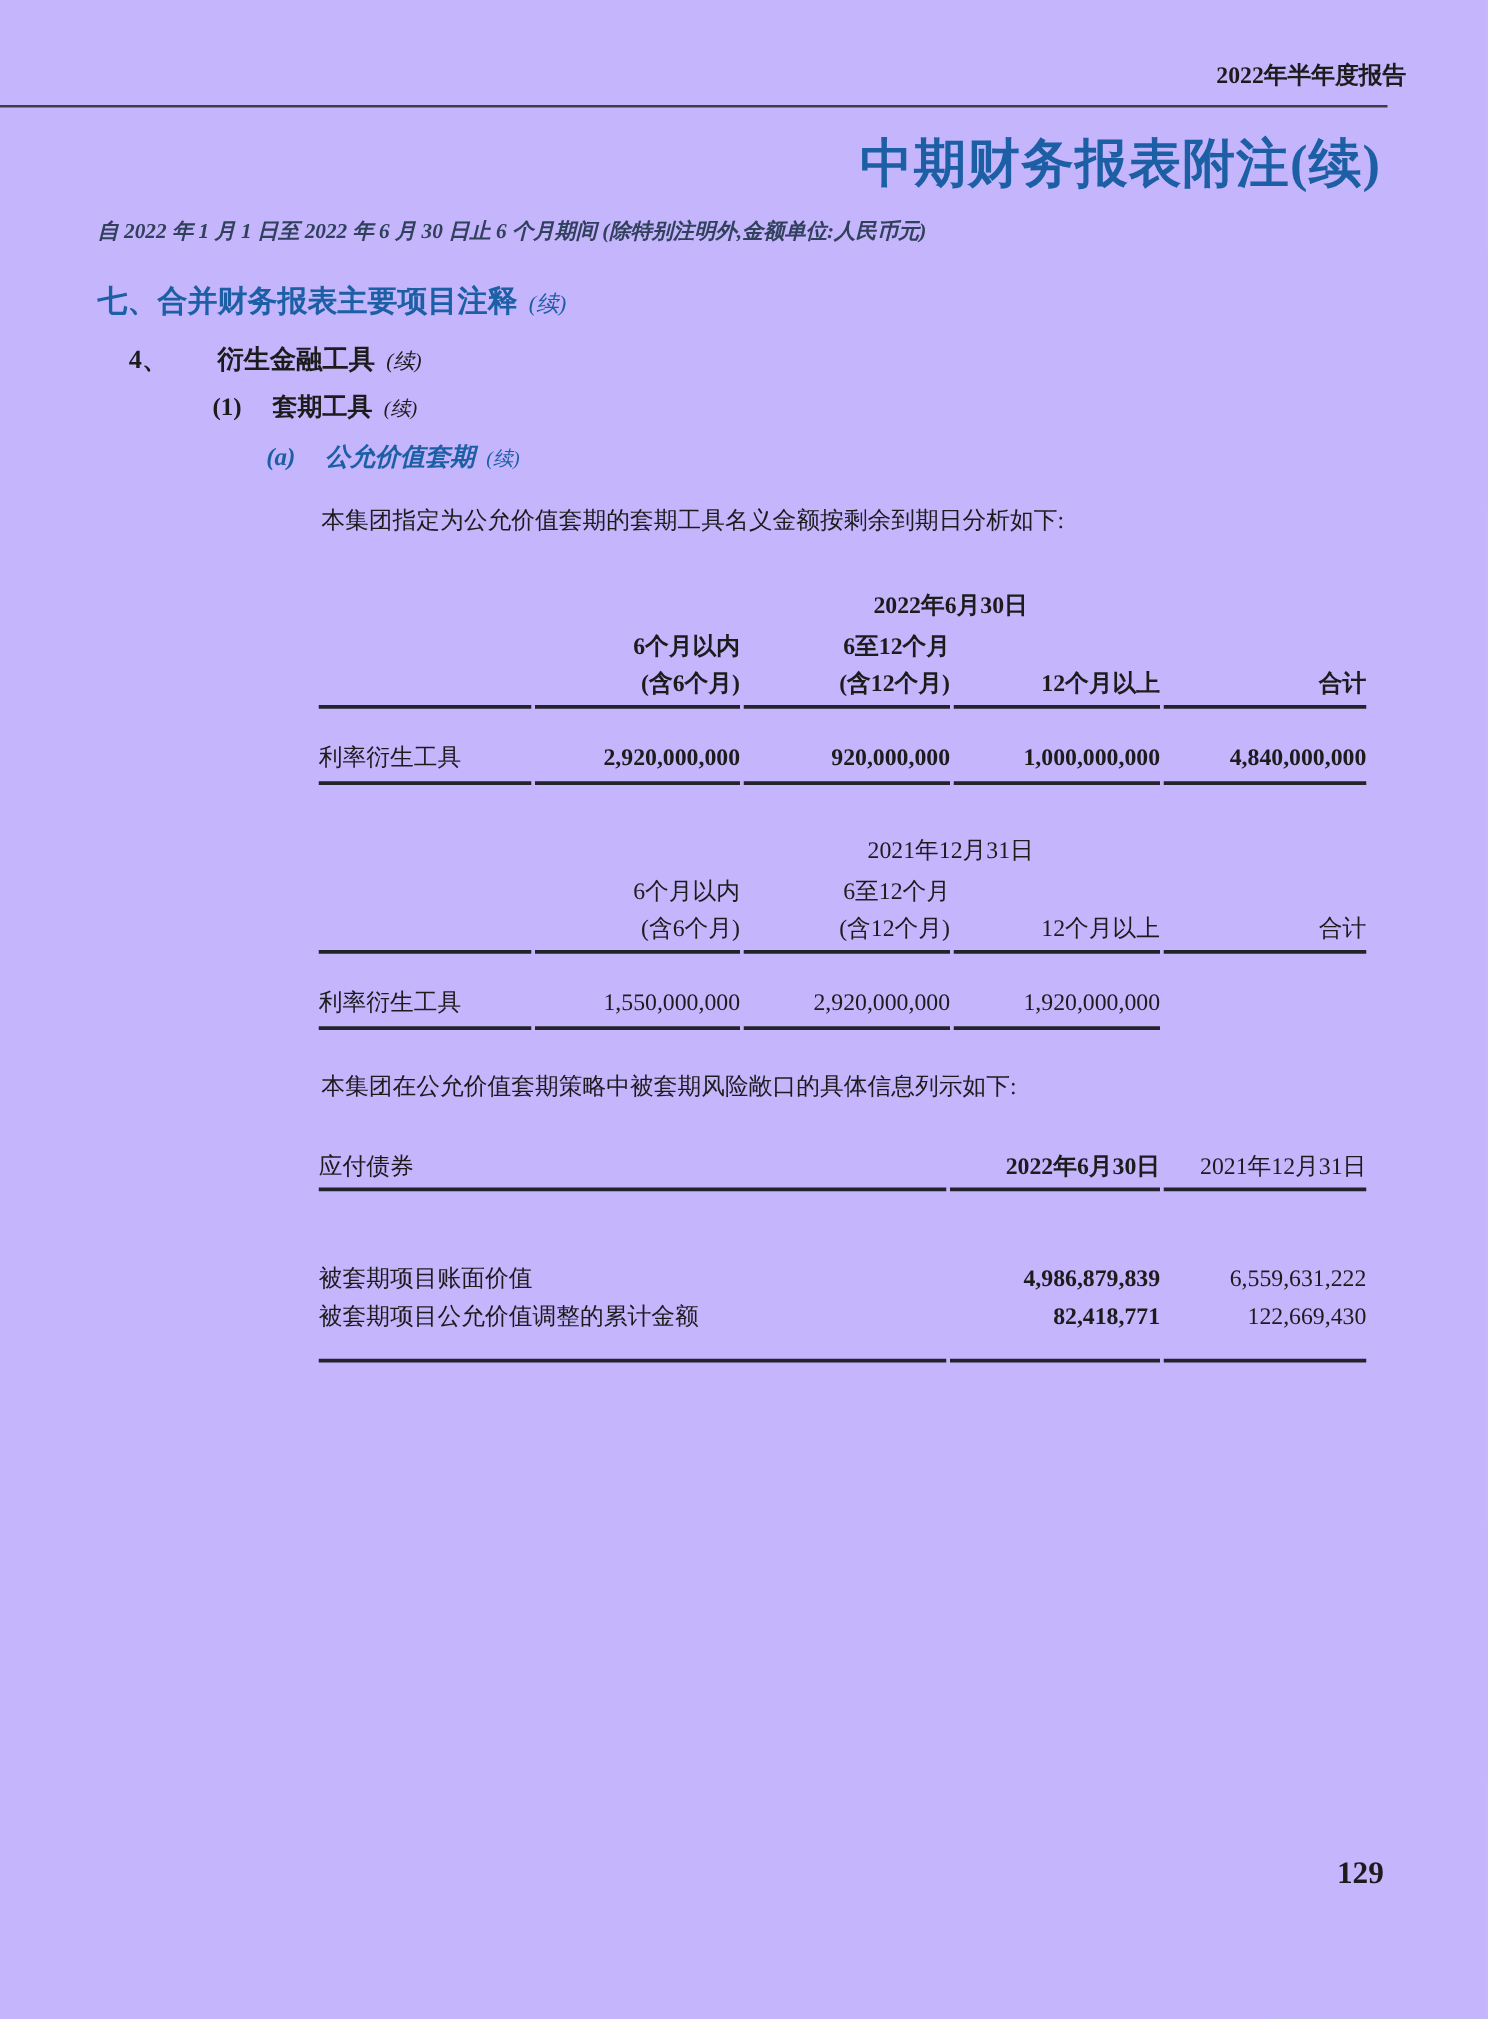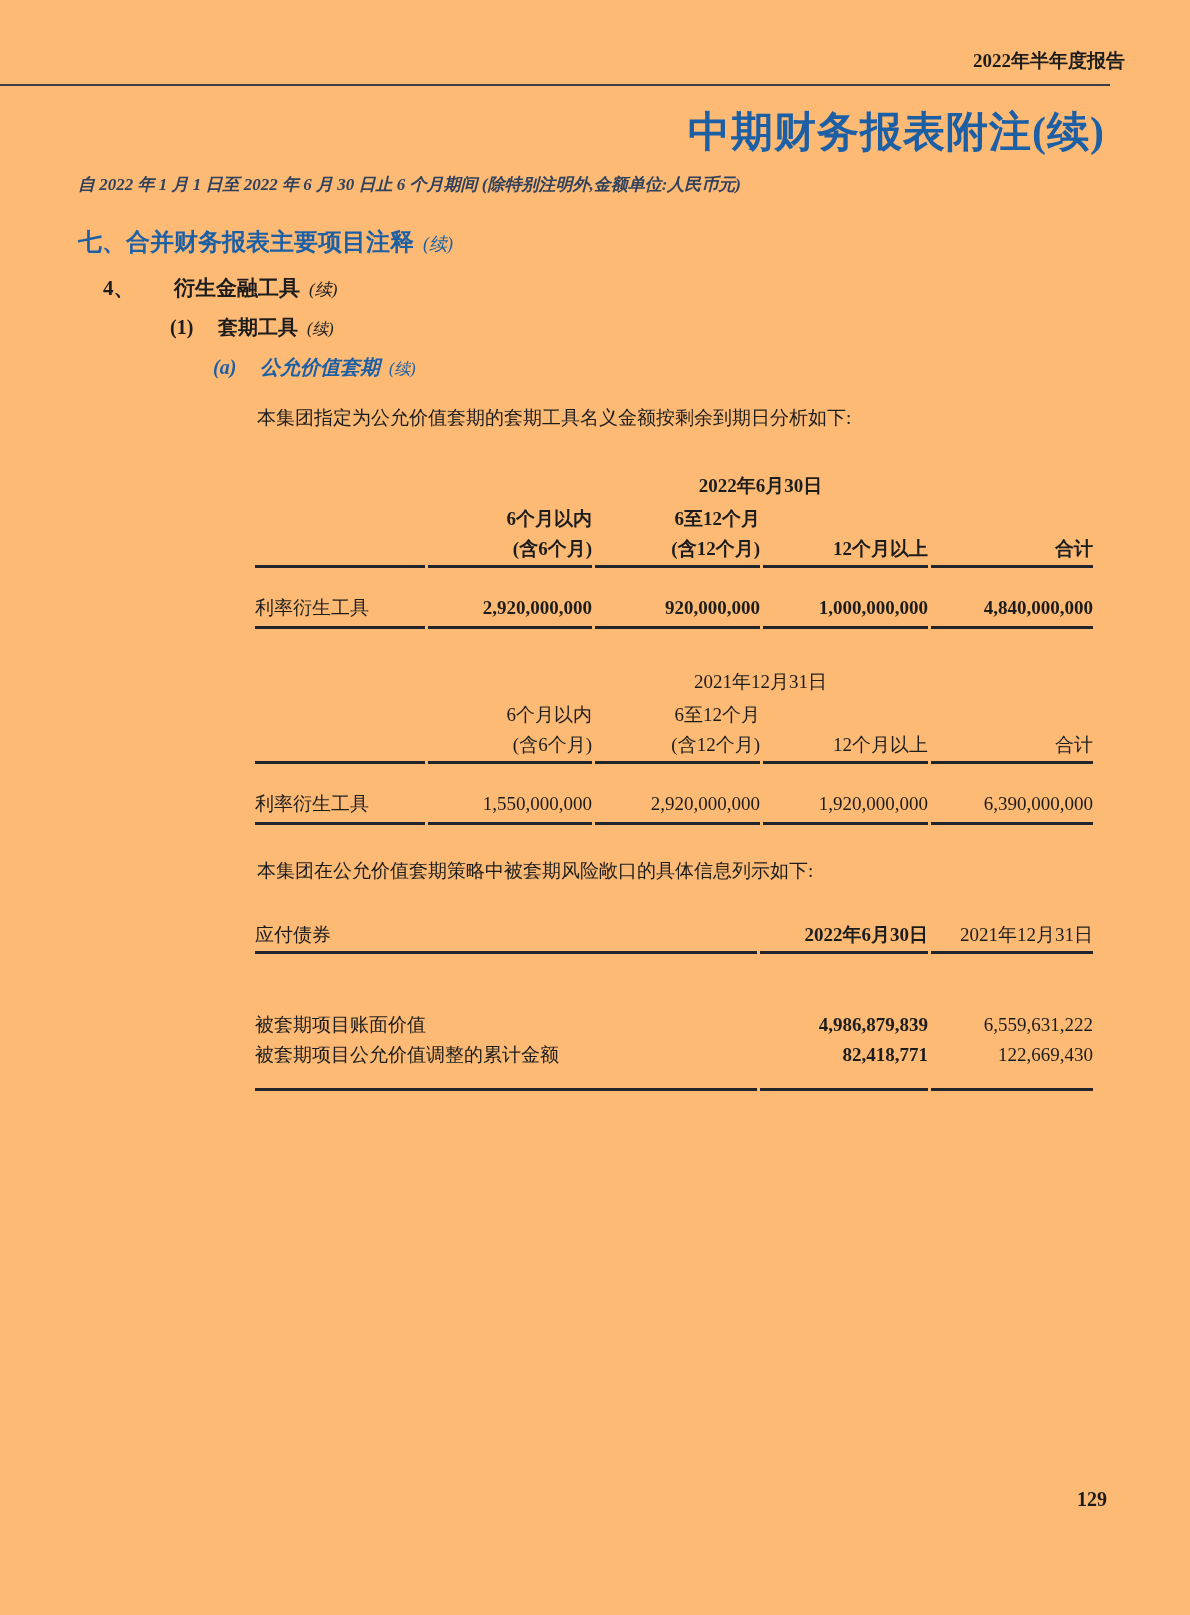--- a/index.html
+++ b/index.html
@@ -1,18 +1,18 @@
 <!DOCTYPE html>
 <html><head>
 <meta charset="utf-8">
 <style>
   html,body{margin:0;padding:0;background:#b9c9d9;}
   .page{
     width:1190px;height:1615px;box-sizing:border-box;position:relative;
-    margin:0 auto;background:#fdba74;color:#1c1c1c;
+    margin:0 auto;background:#c4b5fd;color:#1c1c1c;
     padding:50px 85px 0 78px;
     font-family:"Liberation Serif","DejaVu Serif",serif;
     font-size:19px;line-height:22px;
     overflow:hidden;
   }
   
   .running-header{text-align:right;font-weight:700;font-size:19px;margin-right:-20px;}
   .top-rule{border:0;border-top:2px solid #3d3f47;margin:12px 0 0 -78px;width:1110px;}
   .doc-title{margin:22px 0 0 0;text-align:right;font-size:42px;line-height:48px;
              font-weight:700;color:#1d5fa5;letter-spacing:1px;}
@@ -50,21 +50,21 @@
   .data-row .cell{padding-top:29px;padding-bottom:7px;}
   .t-bold .date-cell,.t-bold .hdr-cell,.t-bold .val-cell{font-weight:700;}
   
   .etable{margin:42px 0 0 177px;width:838px;}
   .e0{width:502px;}.e1{width:168px;}.e2{width:162px;}
   .ehdr-row .cell{padding-bottom:5px;}
   .erow1 .cell{padding-top:60px;}
   .erow2 .cell{padding-top:8px;padding-bottom:22px;font-family:Liberation Serif, serif;}
   .w700{font-weight:700;}
   
-  .page-number{position:absolute;top:1488px;right:83px;font-weight:700;font-size:20px;}
+  .page-number{position:absolute;top:1488px;right:83px;font-weight:700;font-size:25px;}
 </style>
 </head>
 <body>
 
 <div class="page">
 
   <div class="running-header">2022年半年度报告</div>
   <hr class="top-rule">
 
   <div class="doc-title">中期财务报表附注(续)</div>
@@ -133,21 +133,20 @@
       <div class="cell c1 num hdr-cell ruled">(含6个月)</div>
       <div class="cell c2 num hdr-cell ruled">(含12个月)</div>
       <div class="cell c3 num hdr-cell ruled">12个月以上</div>
       <div class="cell c4 num hdr-cell ruled">合计</div>
     </div>
     <div class="frow data-row">
       <div class="cell c0 ruled">利率衍生工具</div>
       <div class="cell c1 num val-cell ruled">1,550,000,000</div>
       <div class="cell c2 num val-cell ruled">2,920,000,000</div>
       <div class="cell c3 num val-cell ruled">1,920,000,000</div>
-      <div class="cell c4 num val-cell ruled">6,390,000,000</div>
     </div>
   </section>
 
   <div class="para second">本集团在公允价值套期策略中被套期风险敞口的具体信息列示如下:</div>
 
   <section class="etable">
     <div class="frow ehdr-row">
       <div class="cell e0 ruled">应付债券</div>
       <div class="cell e1 num w700 ruled">2022年6月30日</div>
       <div class="cell e2 num ruled">2021年12月31日</div>

